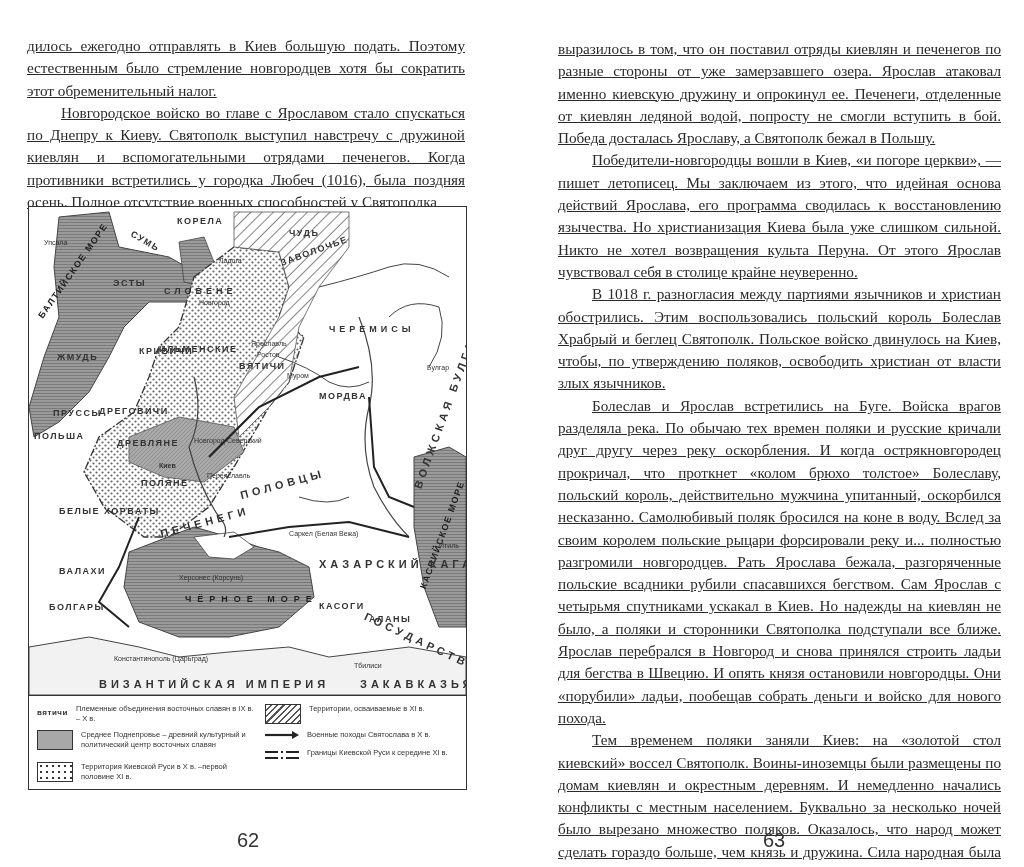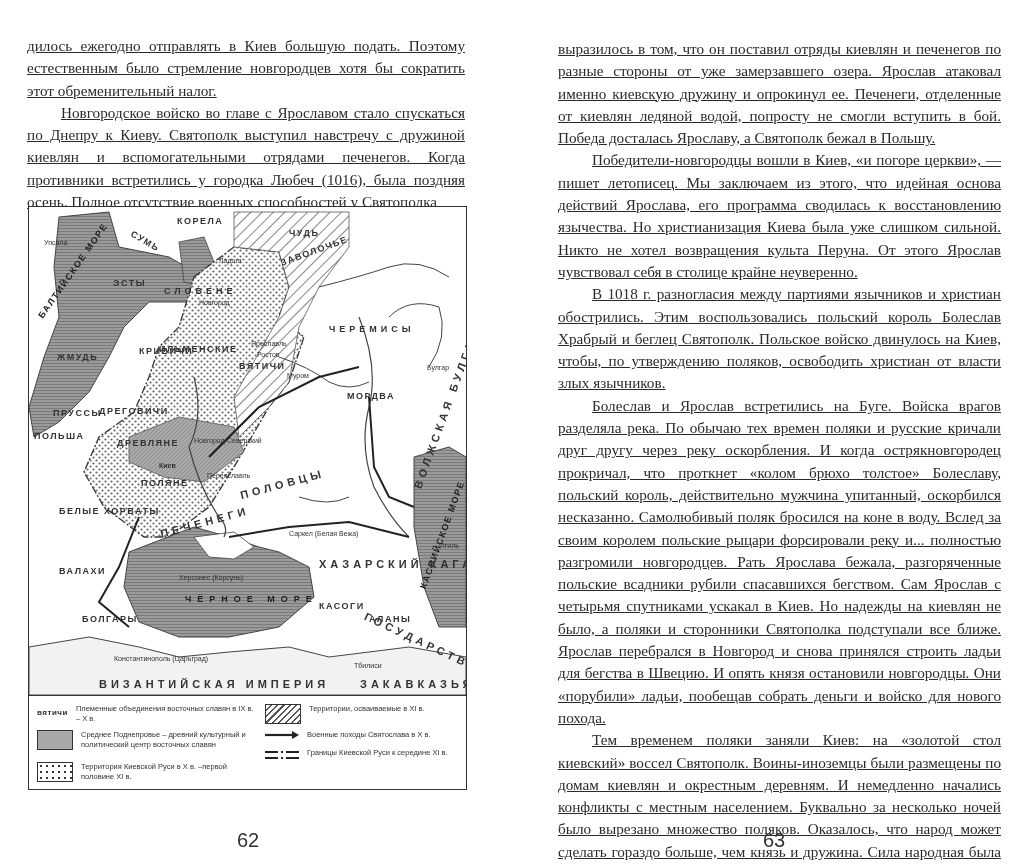--- a/index.html
+++ b/index.html
@@ -128,31 +128,31 @@
 
     <span class="map-label lbl-tribe" style="left:100px;top:30px;transform:rotate(30deg);">СУМЬ</span>
     <span class="map-label lbl-tribe" style="left:148px;top:10px;">КОРЕЛА</span>
     <span class="map-label lbl-tribe" style="left:260px;top:22px;">ЧУДЬ</span>
     <span class="map-label lbl-tribe" style="left:250px;top:40px;transform:rotate(-20deg);">ЗАВОЛОЧЬЕ</span>
     <span class="map-label lbl-tribe" style="left:84px;top:72px;">ЭСТЫ</span>
     <span class="map-label lbl-tribe" style="left:135px;top:80px;letter-spacing:4px;">СЛОВЕНЕ</span>
     <span class="map-label lbl-tribe" style="left:130px;top:110px;margin-top:28px;">ИЛЬМЕНСКИЕ</span>
     <span class="map-label lbl-tribe" style="left:110px;top:140px;">КРИВИЧИ</span>
     <span class="map-label lbl-tribe" style="left:300px;top:118px;letter-spacing:4px;">ЧЕРЕМИСЫ</span>
-    <span class="map-label lbl-tribe" style="left:290px;top:185px;margin-left:28px;">МОРДВА</span>
+    <span class="map-label lbl-tribe" style="left:290px;top:185px;">МОРДВА</span>
     <span class="map-label lbl-tribe" style="left:210px;top:155px;">ВЯТИЧИ</span>
     <span class="map-label lbl-tribe" style="left:24px;top:170px;margin-top:32px;">ПРУССЫ</span>
     <span class="map-label lbl-tribe" style="left:28px;top:146px;">ЖМУДЬ</span>
     <span class="map-label lbl-tribe" style="left:70px;top:200px;">ДРЕГОВИЧИ</span>
     <span class="map-label lbl-tribe" style="left:88px;top:232px;">ДРЕВЛЯНЕ</span>
     <span class="map-label lbl-tribe" style="left:112px;top:272px;">ПОЛЯНЕ</span>
     <span class="map-label lbl-tribe" style="left:30px;top:300px;">БЕЛЫЕ ХОРВАТЫ</span>
     <span class="map-label lbl-tribe" style="left:5px;top:225px;">ПОЛЬША</span>
     <span class="map-label lbl-tribe" style="left:30px;top:360px;">ВАЛАХИ</span>
-    <span class="map-label lbl-tribe" style="left:20px;top:408px;margin-left:33px;">БОЛГАРЫ</span>
+    <span class="map-label lbl-tribe" style="left:20px;top:396px;">БОЛГАРЫ</span>
     <span class="map-label lbl-big" style="left:130px;top:310px;transform:rotate(-15deg);">ПЕЧЕНЕГИ</span>
     <span class="map-label lbl-big" style="left:210px;top:272px;transform:rotate(-15deg);">ПОЛОВЦЫ</span>
     <span class="map-label lbl-big" style="left:325px;top:185px;transform:rotate(-70deg);">ВОЛЖСКАЯ БУЛГАРИЯ</span>
     <span class="map-label lbl-big" style="left:290px;top:352px;">ХАЗАРСКИЙ КАГАНАТ</span>
     <span class="map-label lbl-tribe" style="left:290px;top:395px;">КАСОГИ</span>
     <span class="map-label lbl-tribe" style="left:340px;top:408px;">АЛАНЫ</span>
     <span class="map-label lbl-big" style="left:330px;top:430px;transform:rotate(25deg);">ГОСУДАРСТВА</span>
     <span class="map-label lbl-big" style="left:70px;top:472px;">ВИЗАНТИЙСКАЯ ИМПЕРИЯ</span>
     <span class="map-label lbl-big" style="left:300px;top:472px;margin-left:31px;">ЗАКАВКАЗЬЯ</span>
 

